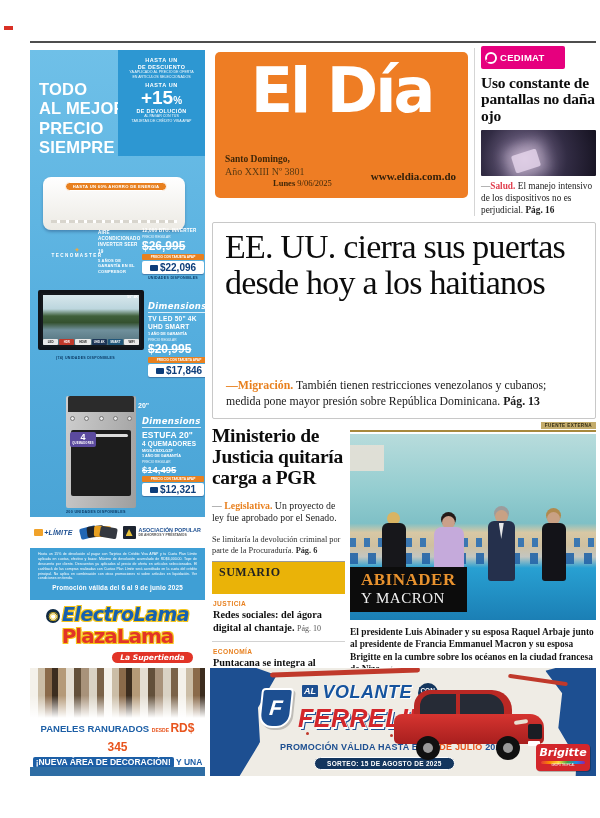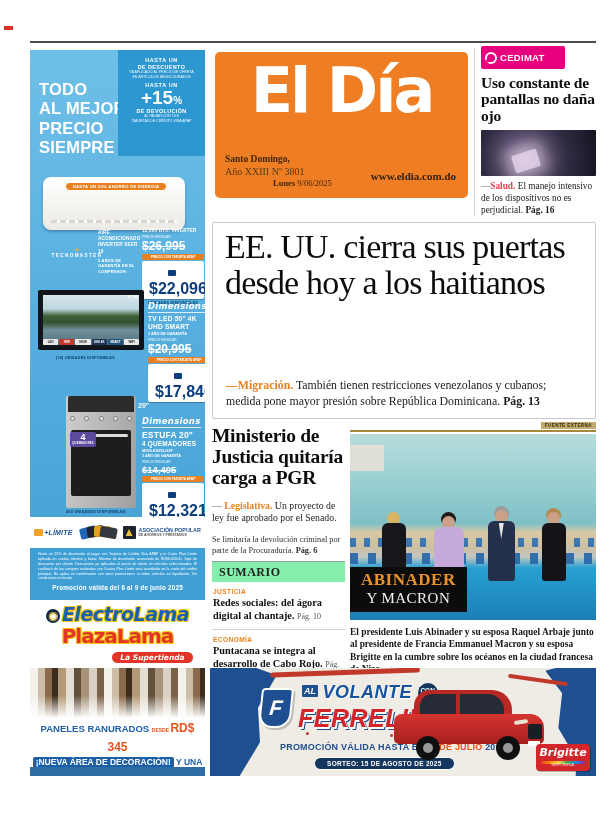--- a/index.html
+++ b/index.html
@@ -39,21 +39,21 @@
   .ac-desc{position:absolute;left:68px;top:180px;width:44px;color:#fff;font-family:"Liberation Sans",sans-serif;
            font-size:4.6px;font-weight:900;line-height:1.35;letter-spacing:.2px;}
   .ac-desc .warr{display:block;margin-top:3px;font-weight:700;font-size:4px;}
   .price-col{position:absolute;color:#fff;font-family:"Liberation Sans",sans-serif;width:62px;}
   .ac-price{left:112px;top:178px;}
   .spec{font-size:4.6px;font-weight:900;letter-spacing:.2px;}
   .reg-label{font-size:3.2px;margin-top:2px;opacity:.95;}
   .reg-price{font-size:12px;font-weight:900;text-decoration:line-through;}
   .offer-strip{background:#e8801f;color:#fff;font-size:3.2px;font-weight:700;text-align:center;
                padding:1px 0;margin-top:1px;border-radius:1px;}
-  .price-box{background:#fff;color:#0d3d7a;font-weight:900;font-size:16px;border-radius:2px;
+  .price-box{background:#fff;color:#0d3d7a;font-weight:900;font-size:10px;border-radius:2px;
              text-align:center;padding:1px 7px;margin-top:1px;box-shadow:0 1px 1px rgba(0,0,60,.3);}
   .price-box .cicon{display:inline-block;width:8px;height:6px;background:#0d3d7a;border-radius:1px;
                     margin-right:2px;position:relative;top:0;}
   .units{font-size:3.6px;font-weight:900;color:#0b3a66;margin-top:2px;text-align:center;letter-spacing:.3px;}
 
   .tv-img{position:absolute;left:8px;top:240px;width:106px;height:60px;background:#14181d;border-radius:2px;
           border:3px solid #10141a;overflow:hidden;}
   .tv-scene{position:absolute;inset:2px;background:linear-gradient(#d7e7ec 0%,#bcd6de 28%,#40603a 42%,#34512f 55%,#70909c 70%,#51707c 100%);}
   .tv-tag{position:absolute;right:3px;top:2px;color:#fff;font-family:"Liberation Sans",sans-serif;font-size:3.4px;font-weight:700;}
   .tv-badges{position:absolute;left:2px;right:2px;bottom:2px;display:flex;gap:1px;}
@@ -158,35 +158,35 @@
 
   
   .justice{left:212px;top:426px;width:132px;}
   .justice h2{margin:0;font-weight:900;font-size:19.5px;line-height:1.07;letter-spacing:-.3px;color:#0c0c0c;}
   .justice .jk{margin-top:11px;font-size:9.8px;line-height:1.3;color:#1c1c1c;}
   .justice .jk .klabel{color:#e8801f;font-weight:900;}
   .justice .note{margin-top:9px;font-size:8.3px;line-height:1.35;color:#2e2e2e;}
 
   
   .sumario{left:212px;top:561px;width:133px;}
-  .sum-head{background:#86efac;border-top:1px solid #9a9a9a;padding:3px 7px 2px;font-weight:900;
+  .sum-head{background:#eab308;border-top:1px solid #9a9a9a;padding:3px 7px 14px;font-weight:900;
             font-size:12px;letter-spacing:.5px;color:#222;}
   .sum-item{padding:6px 1px 7px;}
   .sum-item + .sum-item{border-top:1px solid #d2d2d2;}
   .sum-sec{font-family:"Liberation Sans",sans-serif;font-weight:900;font-size:6.6px;color:#e8801f;letter-spacing:.4px;}
   .sum-txt{font-weight:900;font-size:10.3px;line-height:1.22;color:#0e0e0e;margin-top:2px;}
   .sum-page{font-weight:400;font-size:8px;color:#555;}
 
   
   .photo-block{left:350px;top:422px;width:246px;}
   .credit-row{display:flex;align-items:flex-end;justify-content:flex-end;border-bottom:2px solid #a8893c;padding-bottom:1px;}
   .credit{background:#c3ab6b;color:#332c14;font-family:"Liberation Sans",sans-serif;font-weight:700;
           font-size:4.6px;padding:1px 4px;letter-spacing:.4px;}
   .photo{position:relative;width:246px;height:186px;margin-top:2px;overflow:hidden;
-         background:linear-gradient(#b8dcdc 0%,#94cdd0 30%,#7fc0c6 48%,#d8c8a4 53%,#cfc0a0 60%,#c3c6c0 66%,#28a0d2 72%,#1b7fb5 100%);text-align:center;}
+         background:linear-gradient(#b8dcdc 0%,#94cdd0 30%,#7fc0c6 48%,#d8c8a4 53%,#cfc0a0 60%,#c3c6c0 66%,#28a0d2 72%,#1b7fb5 100%);}
   .bldg{position:absolute;left:0;top:6%;width:34px;height:26px;background:#e4e0d6;opacity:.9;}
   .chair-row{position:absolute;height:9px;background:repeating-linear-gradient(90deg,#2b6fb3 0 6px,transparent 6px 14px);opacity:.9;}
   .cr1{left:0;right:0;top:56%;}
   .cr2{left:0;right:0;top:64%;height:11px;background:repeating-linear-gradient(90deg,#2465a8 0 8px,transparent 8px 18px);}
   .person{position:absolute;bottom:21%;}
   .head{width:13px;height:13px;border-radius:50%;margin:0 auto;}
   .body{margin-top:-2px;border-radius:6px 6px 3px 3px;}
   .p1 .head{background:#d9b463;}
   .p1 .body{width:24px;height:58px;background:#17171b;}
   .p2 .head{background:#caa08a;box-shadow:0 -3px 0 1px #241a18;}

